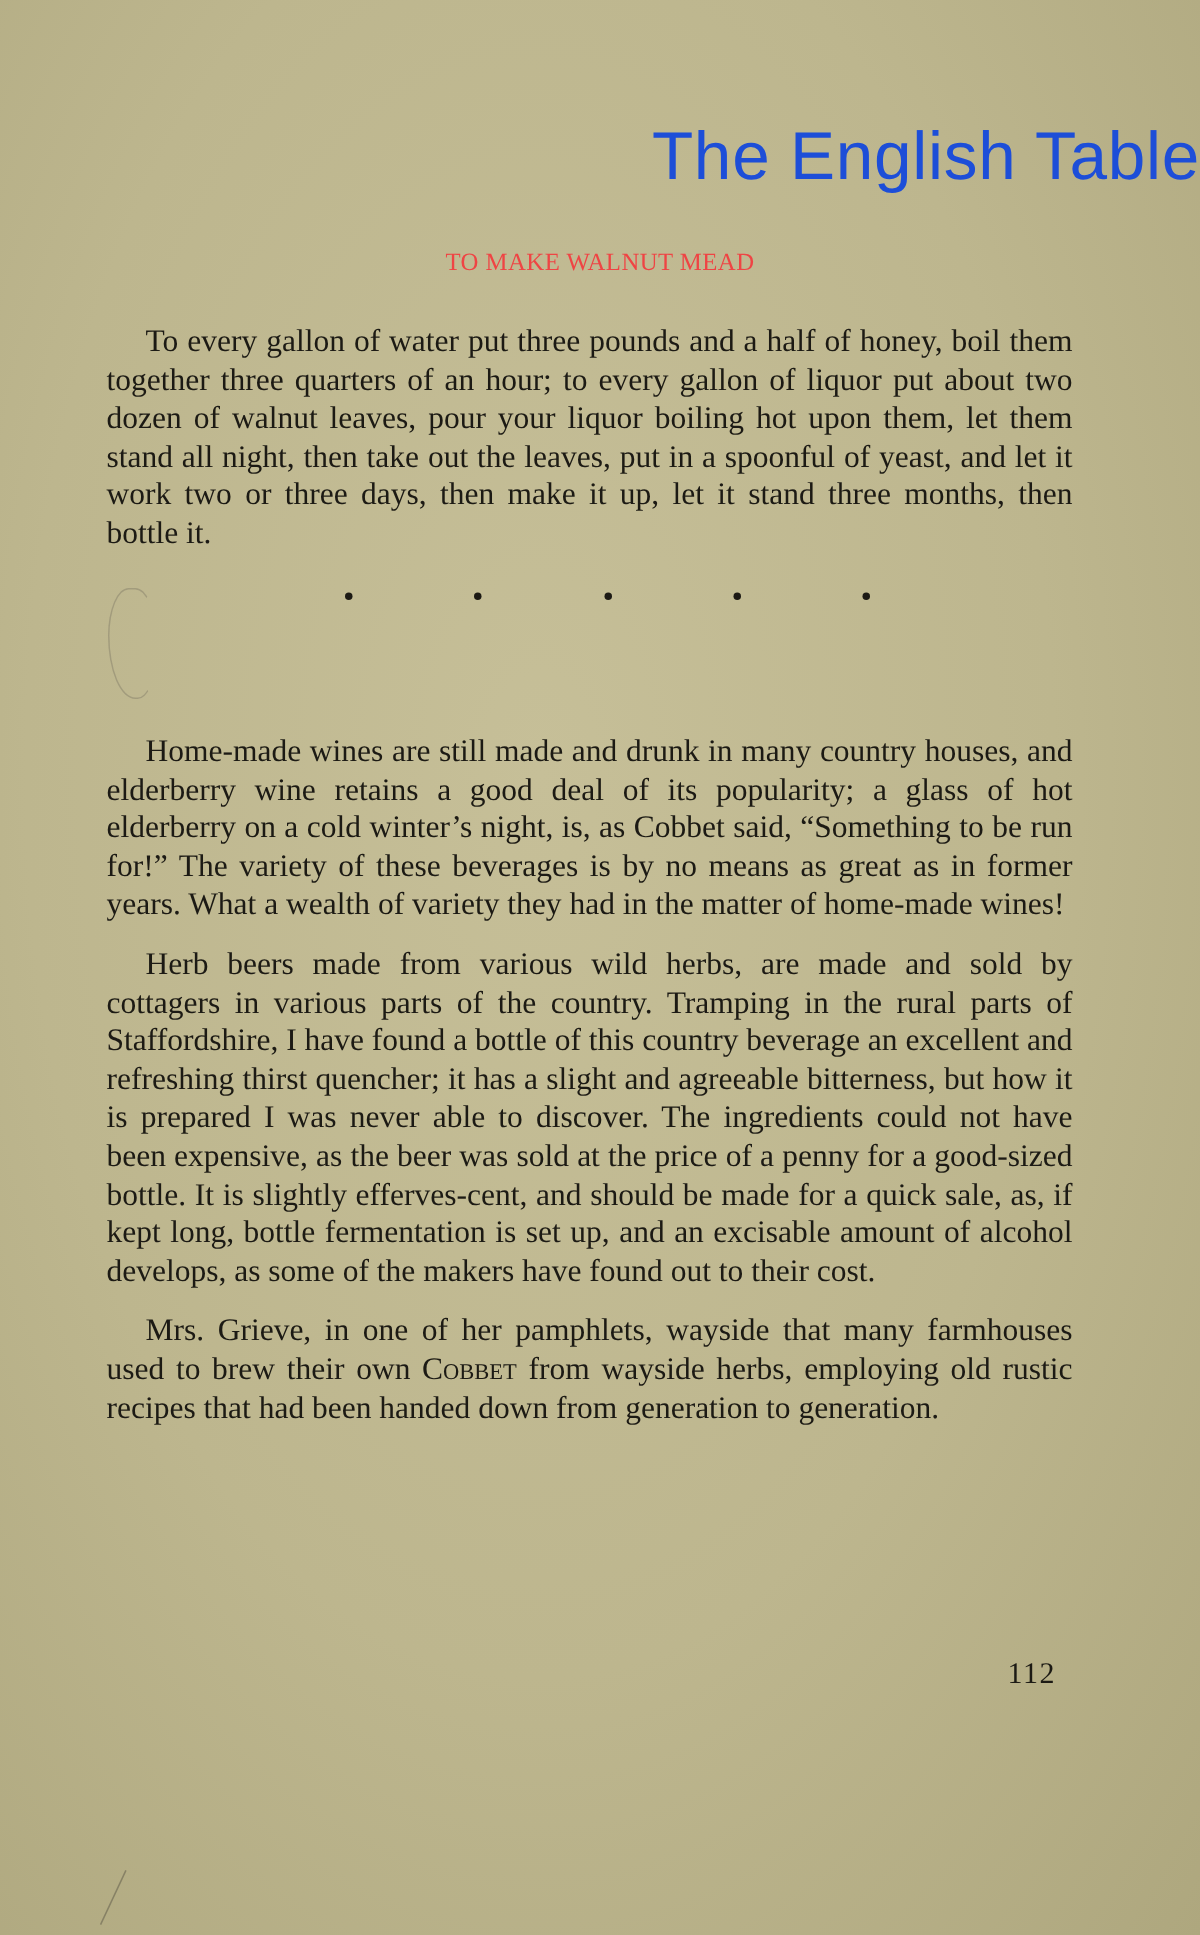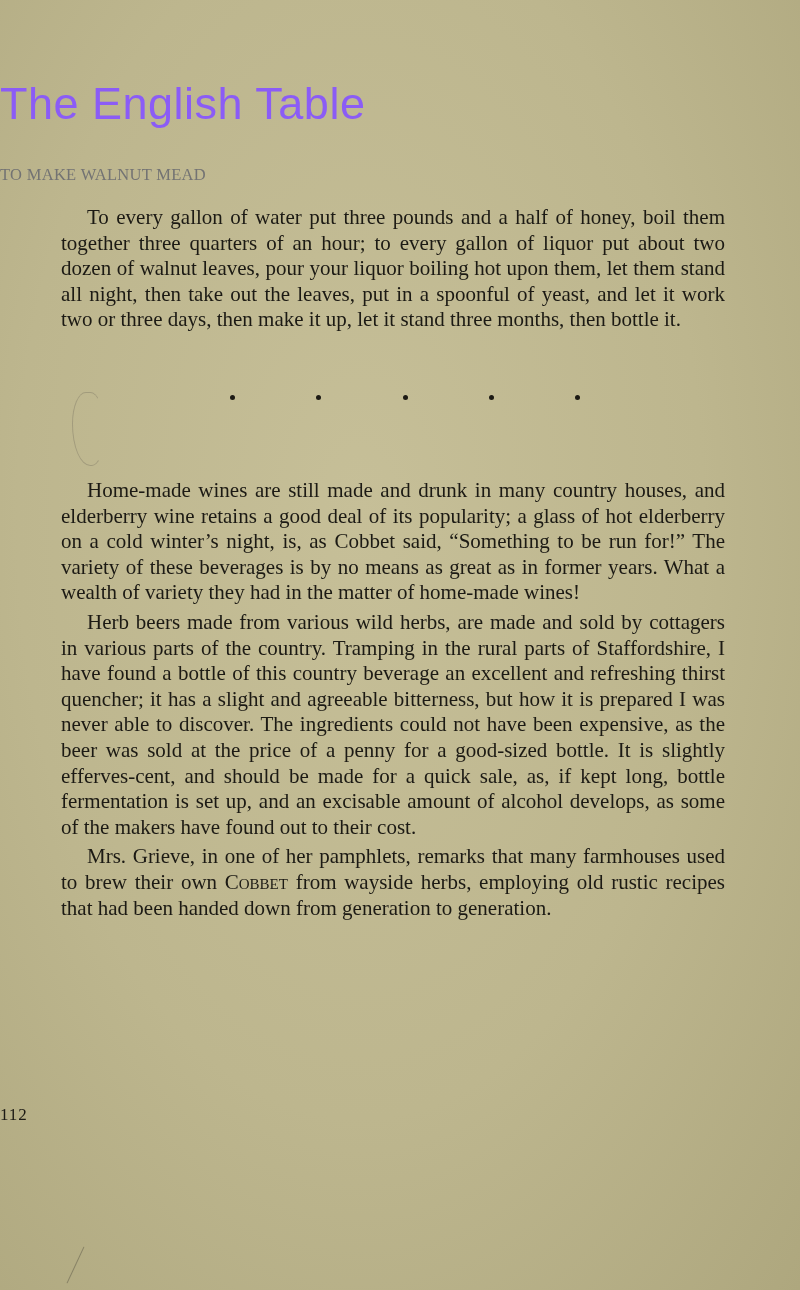--- a/index.html
+++ b/index.html
@@ -7,45 +7,45 @@
       width: 800px; height: 1290px; overflow: hidden;
       background: #bcb48a;
       background: radial-gradient(ellipse at 45% 40%, #c6bf98 0%, #bdb68e 55%, #aea77e 100%);
       position: relative;
       font-family: "Liberation Serif", "DejaVu Serif", serif;
       color: #1c1a14;
     }
     .page { position: absolute; left: 0; top: 0; width: 800px; height: 1290px; }
     .running-head {
       position: absolute; left: 0; width: 800px; top: 78px;
-      text-align: left; font-size: 45px; letter-spacing: 0.5px;
+      text-align: right; font-size: 45px; letter-spacing: 0.5px;
       font-family: "Liberation Sans", "DejaVu Sans", sans-serif;
-      font-weight: normal; color: #8b5cf6;
+      font-weight: normal; color: #1d4ed8;
     }
     .section-title {
       position: absolute; left: 0; width: 800px; top: 165px;
-      text-align: left; font-size: 16.5px; letter-spacing: 0.3px;
-      color: #737373;
+      text-align: center; font-size: 16.5px; letter-spacing: 0.3px;
+      color: #ef4444;
     }
     .body-text {
       position: absolute; left: 57px; width: 672px;
       font-size: 21px; line-height: 25.6px; text-align: justify;
     }
-    .body-text p { margin: 4px; text-indent: 26px; font-family: Liberation Serif, serif; }
+    .body-text p { margin: 14px; text-indent: 26px; font-family: Liberation Serif, serif; }
     .recipe { top: 201px; }
     .dots {
       position: absolute; top: 395px; left: 230px; width: 350px;
       display: flex; justify-content: space-between;
     }
     .dot { width: 5px; height: 5px; background: #1c1a14; border-radius: 50%; }
     .essay { top: 474px; }
     .sc { font-variant: small-caps; }
     .folio {
       position: absolute; left: 0; width: 704px; top: 1105px;
-      text-align: left; font-size: 17px; letter-spacing: 1px;
+      text-align: right; font-size: 20px; letter-spacing: 1px;
     }
     .pencil-mark {
       position: absolute; left: 72px; top: 392px; width: 30px; height: 72px;
       border: 1px solid rgba(110,105,90,0.35); border-radius: 45% 45% 40% 60%;
       border-right-color: transparent;
     }
     .scratch {
       position: absolute; left: 75px; top: 1245px; width: 1px; height: 40px;
       background: rgba(90,85,70,0.5); transform: rotate(25deg);
     }
@@ -67,18 +67,18 @@
     <span class="dot"></span>
     <span class="dot"></span>
     <span class="dot"></span>
     <span class="dot"></span>
     <span class="dot"></span>
   </div>
 
   <div class="body-text essay">
     <p>Home-made wines are still made and drunk in many country houses, and elderberry wine retains a good deal of its popularity; a glass of hot elderberry on a cold winter’s night, is, as Cobbet said, “Something to be run for!” The variety of these beverages is by no means as great as in former years. What a wealth of variety they had in the matter of home-made wines!</p>
     <p>Herb beers made from various wild herbs, are made and sold by cottagers in various parts of the country. Tramping in the rural parts of Staffordshire, I have found a bottle of this country beverage an excellent and refreshing thirst quencher; it has a slight and agreeable bitterness, but how it is prepared I was never able to discover. The ingredients could not have been expensive, as the beer was sold at the price of a penny for a good-sized bottle. It is slightly efferves-cent, and should be made for a quick sale, as, if kept long, bottle fermentation is set up, and an excisable amount of alcohol develops, as some of the makers have found out to their cost.</p>
-    <p><span>Mrs. Grieve, in one of her pamphlets, remarks that many farmhouses used to brew their own </span><span class="sc">Cobbet</span><span> from wayside herbs, employing old rustic recipes that had been handed down from generation to generation.</span></p>
+    <p><span>Mrs. Grieve, in one of her pamphlets, wayside that many farmhouses used to brew their own </span><span class="sc">Cobbet</span><span> from wayside herbs, employing old rustic recipes that had been handed down from generation to generation.</span></p>
   </div>
 
   <div class="folio">112</div>
   <div class="scratch"></div>
 </div>
 
 </body></html>

